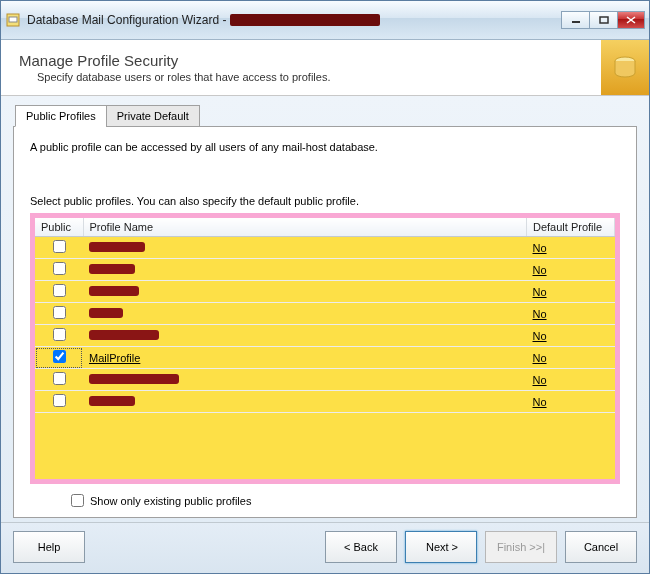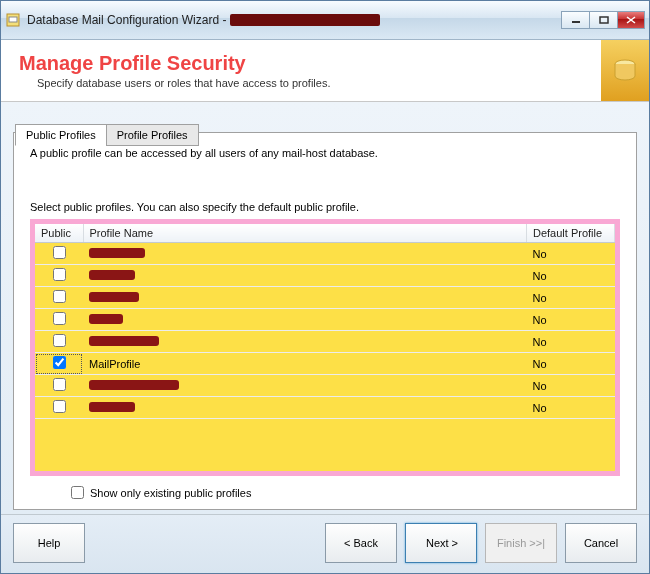--- a/index.html
+++ b/index.html
@@ -57,37 +57,37 @@
   background: linear-gradient(to bottom, #e97d7d 0%, #c73030 45%, #a81414 46%, #d24a4a 100%);
   color: #fff;
 }
 .header-area {
   background: #fff;
   border-bottom: 1px solid #c8c8c8;
   padding: 12px 18px 12px 18px;
   position: relative;
   min-height: 56px;
 }
-.header-area h1 { font-size: 20px; font-weight: bold; color: #ef4444; }
+.header-area h1 { font-size: 15px; font-weight: normal; color: #404040; }
 .header-area .subtitle { font-size: 11px; color: #333; margin-left: 18px; margin-top: 2px; }
 .header-icon {
   position: absolute;
   right: 0; top: 0; bottom: 0;
   width: 48px;
   background: linear-gradient(to bottom, #f5d060, #e0a020);
   display: flex; align-items: center; justify-content: center;
 }
 .content {
   flex: 1;
   padding: 8px 12px 4px 12px;
   background: linear-gradient(to bottom, #eef4fa 0%, #e2ecf5 100%);
   display: flex;
   flex-direction: column;
 }
-.tabs { display: flex; position: relative; top: 14px; z-index: 2; margin-left: 2px; }
+.tabs { display: flex; position: relative; top: 1px; z-index: 2; margin-left: 2px; }
 .tab {
   padding: 4px 10px;
   border: 1px solid #a0a0a0;
   background: #e8e8e8;
   font-size: 11px;
   margin-right: -1px;
 }
 .tab.active { background: #fff; border-bottom: 1px solid #fff; }
 .tab-panel {
   flex: 1;
@@ -116,20 +116,21 @@
   font-size: 11px;
   color: #222;
 }
 th.col-public { width: 48px; }
 th.col-default { width: 88px; }
 td {
   padding: 2px 6px;
   border-bottom: 1px solid #ececec;
   height: 22px;
   vertical-align: middle;
+  text-decoration: underline;
 }
 td.cb-cell { text-align: center; }
 td.cb-cell.focused {
   outline: 1px dotted #555;
   outline-offset: -2px;
 }
 input[type=checkbox] {
   width: 13px; height: 13px;
 }
 .red-smudge {
@@ -146,21 +147,21 @@
 }
 .button-bar {
   padding: 8px 12px 10px 12px;
   display: flex;
   align-items: center;
   background: linear-gradient(to bottom, #e4edf6, #d9e5f0);
   border-top: 1px solid #c0c9d0;
 }
 .btn {
   min-width: 72px;
-  height: 40px;
+  height: 32px;
   background: linear-gradient(to bottom, #fefefe, #e8ecef);
   border: 1px solid #8a9aa8;
   font-size: 11px;
   padding: 0 10px;
   cursor: pointer;
 }
 .btn.default { border: 1px solid #3c7fb1; box-shadow: 0 0 2px #5aa7d8; padding-left: 12px; }
 .btn[disabled] { color: #9a9a9a; border-color: #b7b7b7; background: #f0f0f0; cursor: default; }
 .spacer { flex: 1; }
 .right-buttons { display: flex; gap: 8px; }
@@ -206,21 +207,21 @@
       <svg width="30" height="30" viewBox="0 0 30 30">
         <ellipse cx="15" cy="8" rx="10" ry="4" fill="#f8e8a0" stroke="#caa030"></ellipse>
         <path d="M5 8 v12 a10 4 0 0 0 20 0 V8" fill="#f0c860" stroke="#caa030"></path>
       </svg>
     </div>
   </div>
 
   <div class="content">
     <div class="tabs">
       <div class="tab active">Public Profiles</div>
-      <div class="tab">Profile Profiles</div>
+      <div class="tab">Private Default</div>
     </div>
     <div class="tab-panel">
       <div class="desc1">A public profile can be accessed by all users of any mail-host database.</div>
       <div class="desc2">Select public profiles. You can also specify the default public profile.</div>
 
       <div class="table-wrap">
         <table>
           <thead>
             <tr>
               <th class="col-public">Public</th>

